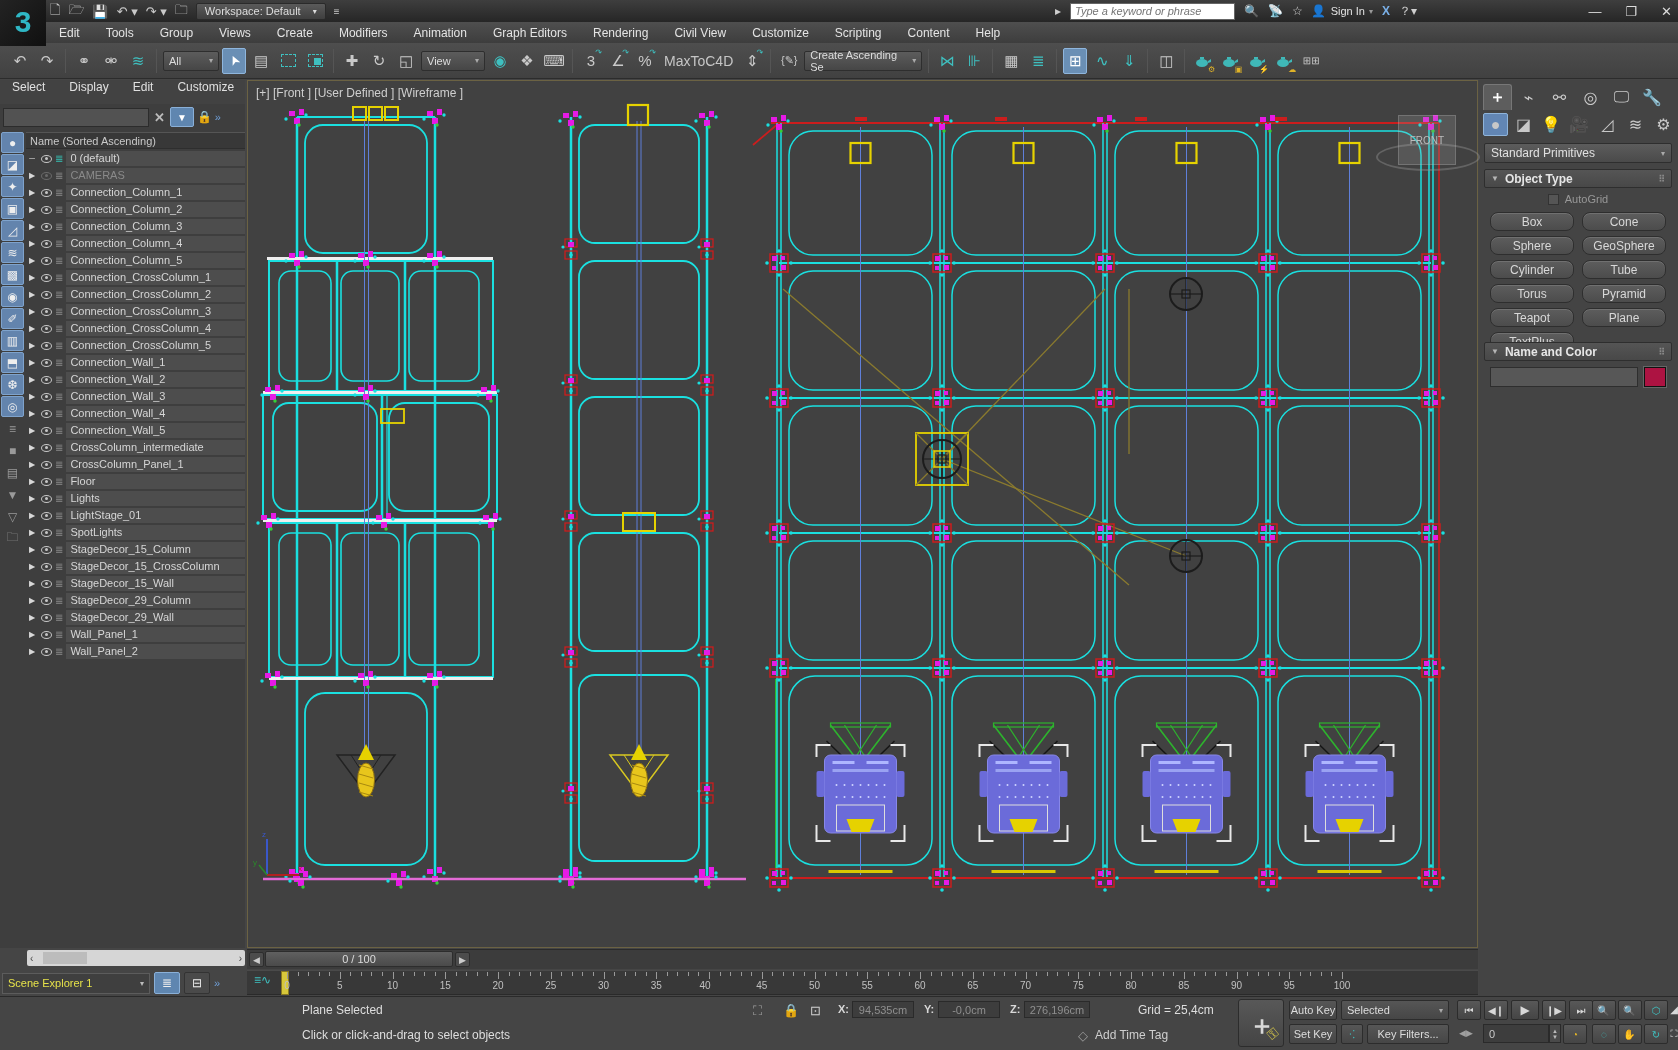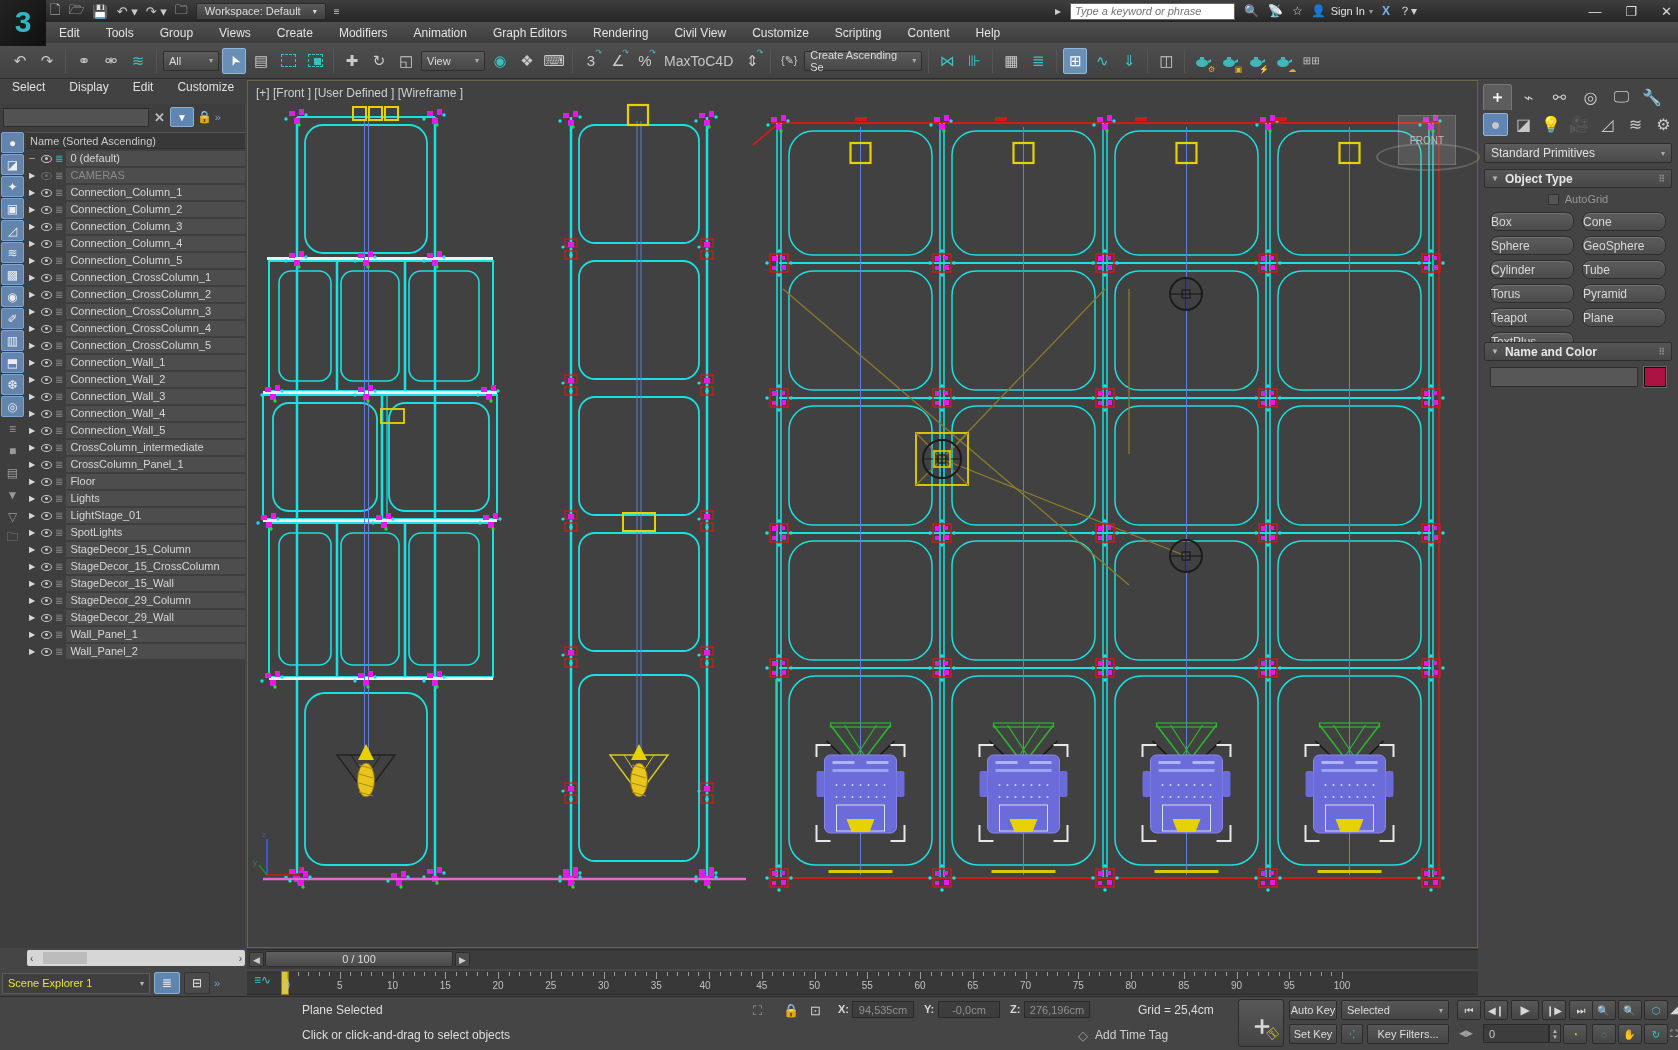--- a/index.html
+++ b/index.html
@@ -155,21 +155,21 @@
   display:flex; align-items:center; justify-content:space-between; padding:0 6px; }
 .rollout { position:absolute; left:5px; width:188px; }
 .rhdr { height:19px; background:linear-gradient(#555,#484848); border:1px solid #2e2e2e; border-radius:2px;
   color:#e6e6e6; font-size:12px; font-weight:bold; display:flex; align-items:center; padding:0 6px; gap:6px;}
 .rhdr .tri { color:#b5b5b5; font-size:8px; } .rhdr .grip { margin-left:auto; color:#8a8a8a; font-size:9px;}
 .agrow { display:flex; align-items:center; gap:6px; justify-content:center; height:22px; }
 .agbox { width:11px; height:11px; background:#555; border:1px solid #333; }
 .aglbl { color:#989898; font-size:11px; }
 .obgrid { display:grid; grid-template-columns:1fr 1fr; gap:5px 8px; padding:2px 6px; }
 .obtn { height:19px; background:linear-gradient(#5d5d5d,#4c4c4c); border:1px solid #2e2e2e; border-radius:8px;
-  color:#d8d8d8; font-size:12px; line-height:18px; box-shadow:inset 0 1px 0 #707070; }
+  color:#d8d8d8; font-size:12px; text-align:center; line-height:18px; box-shadow:inset 0 1px 0 #707070; }
 .ncrow { display:flex; gap:6px; padding:6px 6px; align-items:center;}
 .ncfield { flex:1; height:20px; background:#575757; border:1px solid #2e2e2e; }
 .ncswatch { width:22px; height:20px; border:1px solid #111; outline:1px solid #666; }
 
 svg text { font-family:"Liberation Sans", sans-serif; }
 </style>
 </head>
 <body>
 
 <div id="app">

